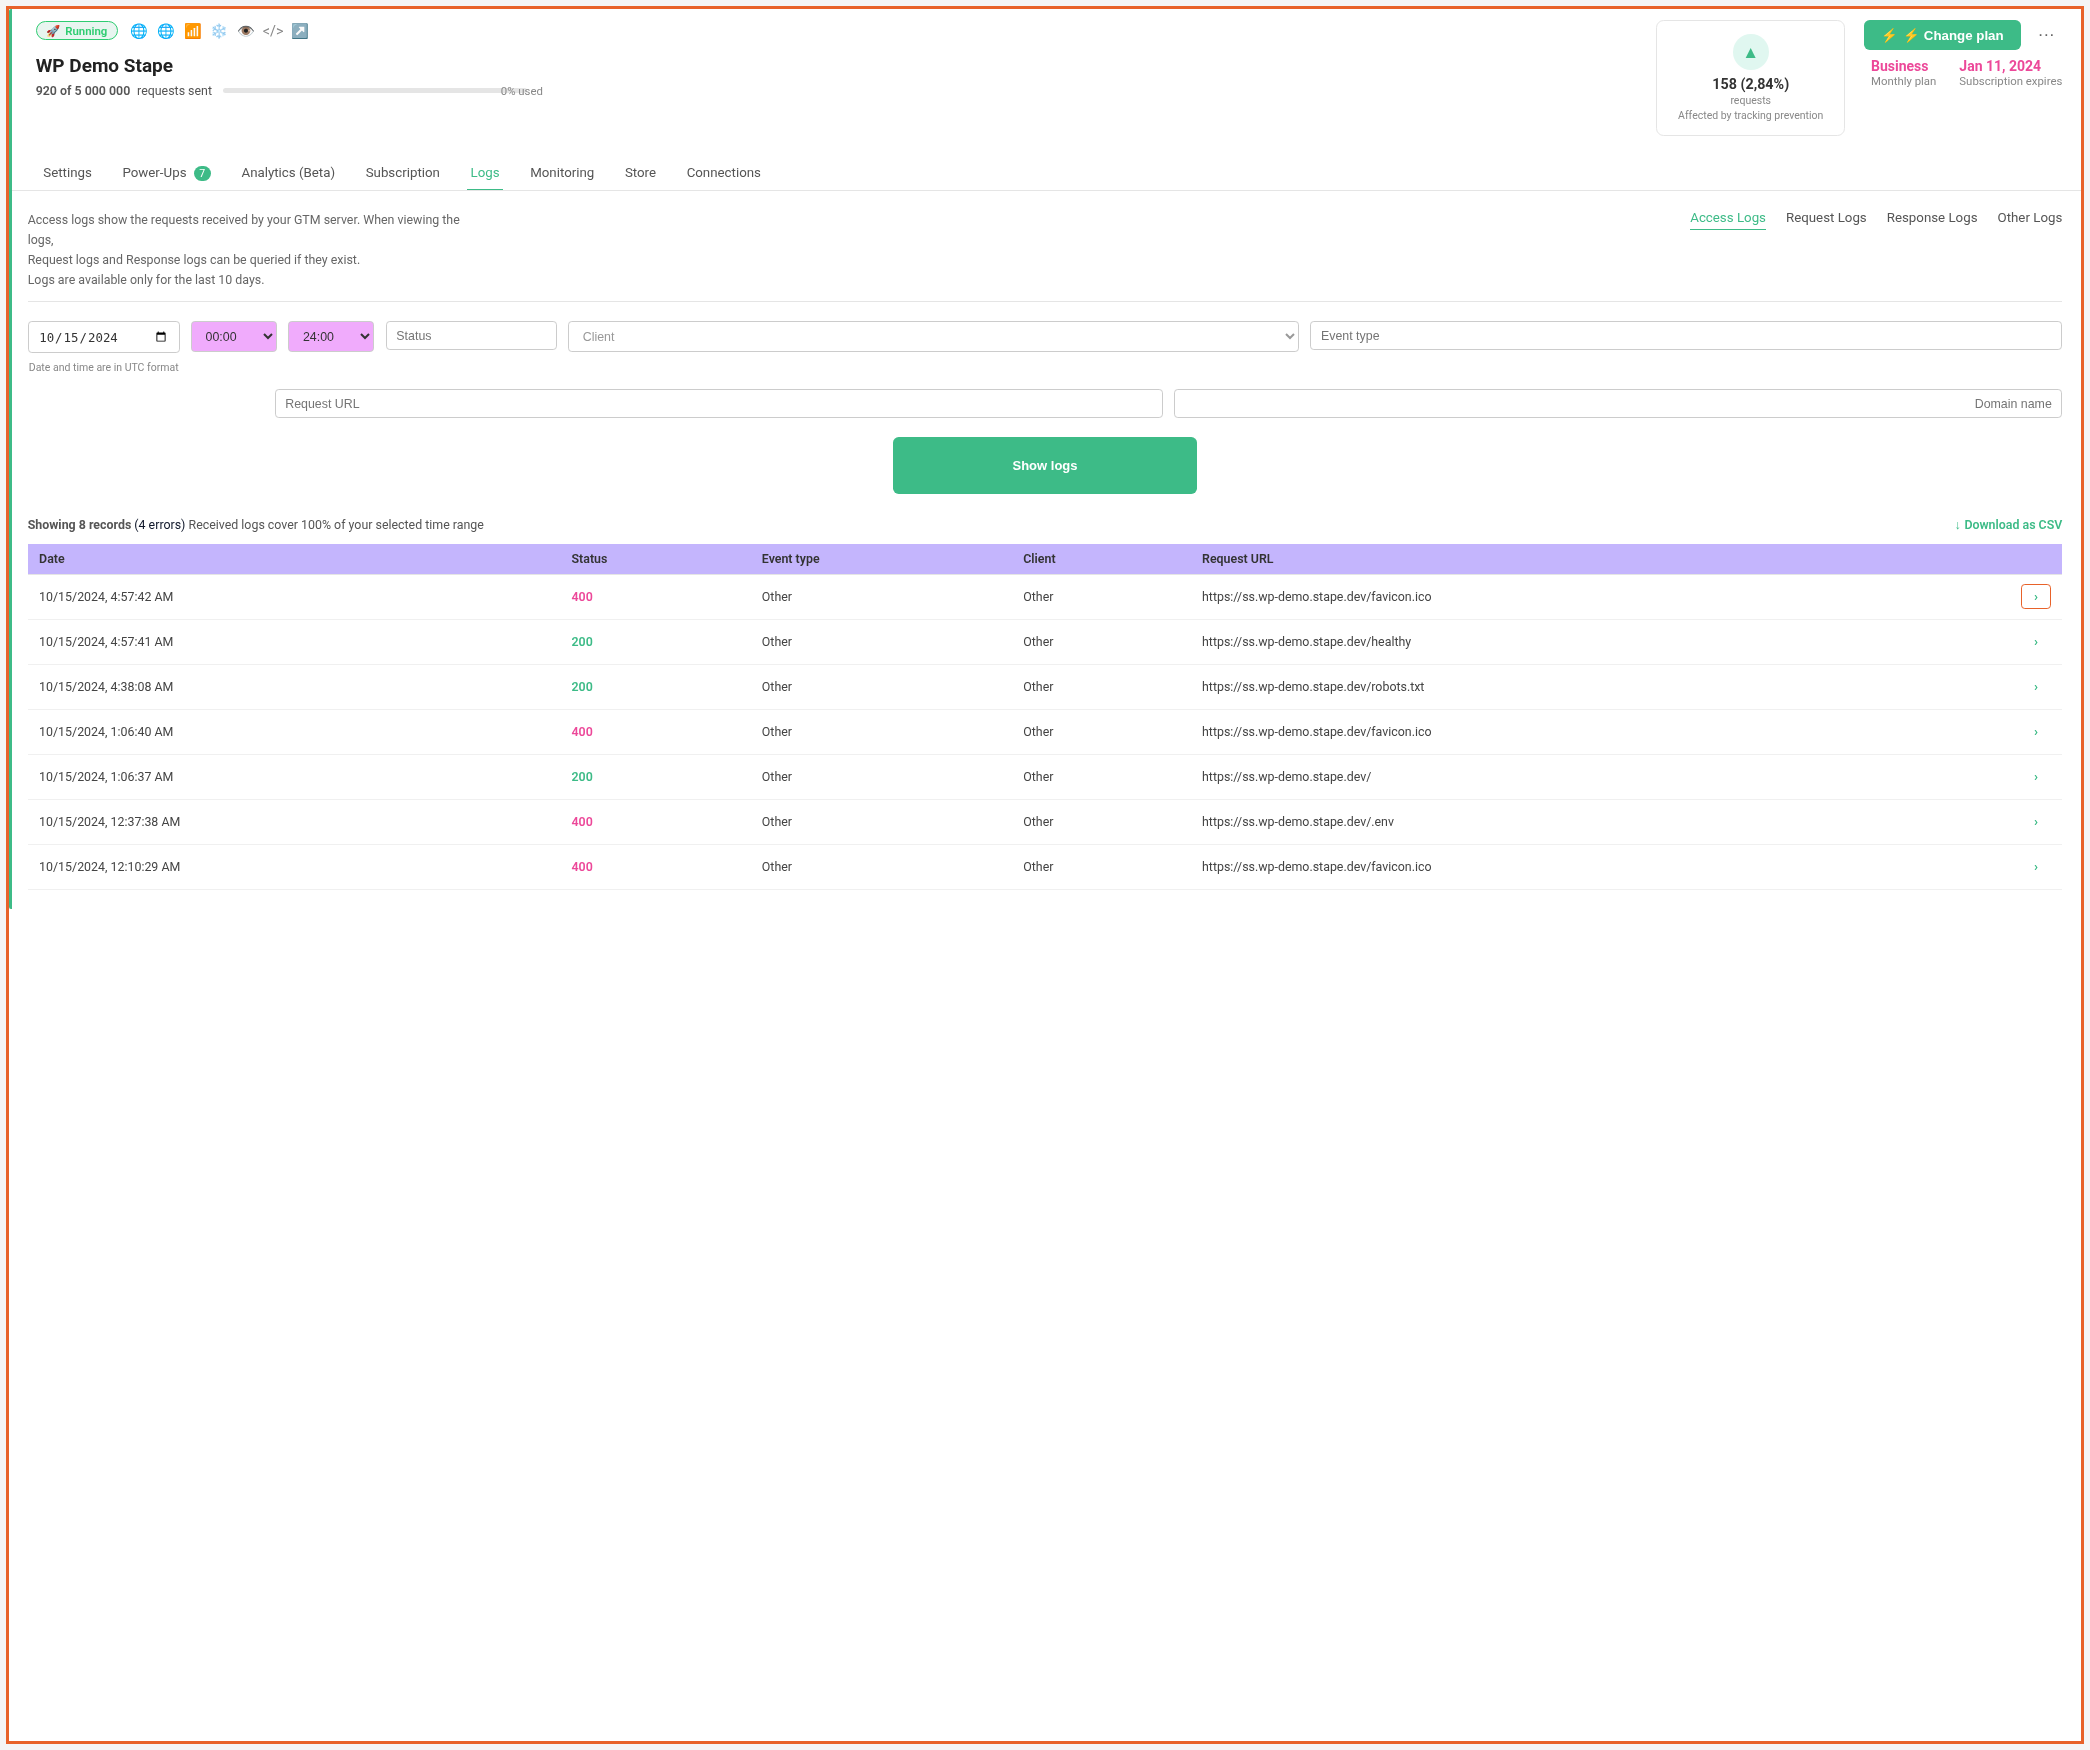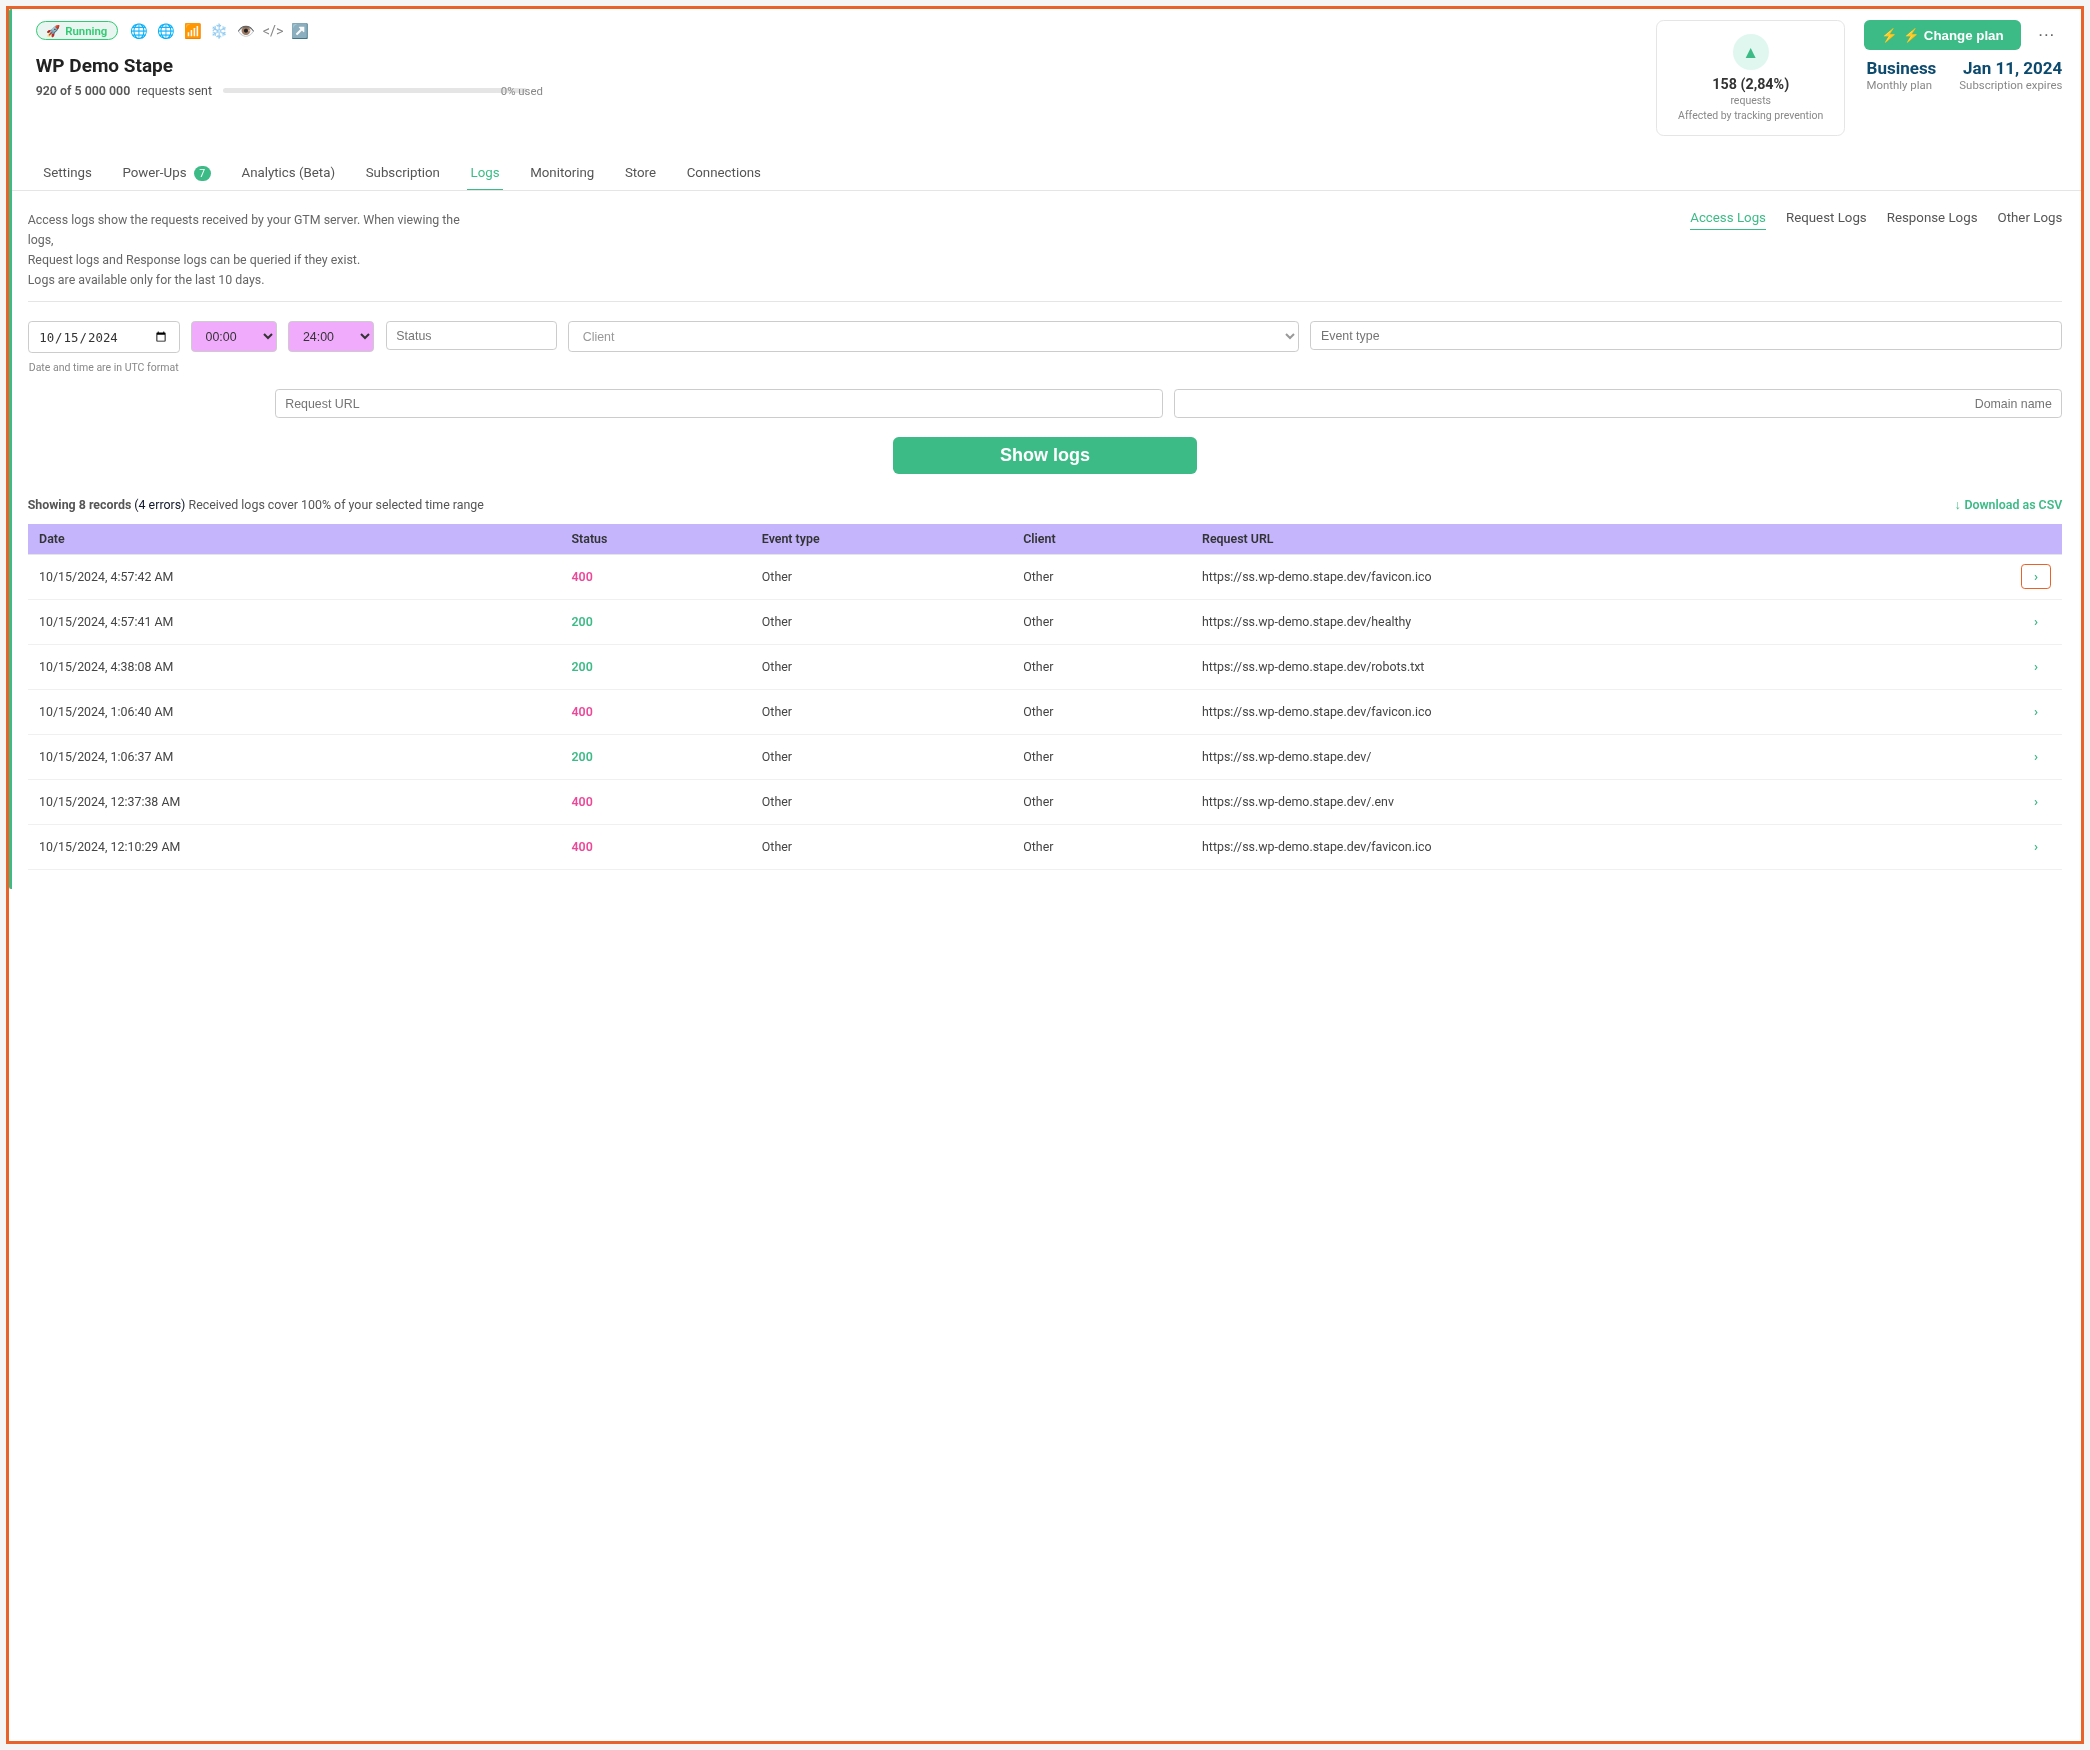--- a/index.html
+++ b/index.html
@@ -118,23 +118,22 @@
       display: flex;
       gap: 23px;
       font-size: 12.4px;
     }
     .plan-info-item {
       display: flex;
       flex-direction: column;
     }
     .plan-info-item strong {
       font-weight: 700;
-      color: #0c4a6e;
-      font-size: 17px;
-      text-align: right;
+      color: #ec4899;
+      font-size: 14px;
     }
     .plan-info-item span {
       color: #888;
       font-size: 11.4px;
     }
     
     .nav-tabs {
       display: flex;
       gap: 23px;
       padding: 0 3.8px;
@@ -262,22 +261,22 @@
       padding: 6.7px 9.5px;
       font-size: 12.4px;
       color: #999;
       outline: none;
     }
     .show-logs-btn {
       background: #3dbb87;
       color: #fff;
       border: none;
       border-radius: 5.7px;
-      padding: 8px 0;
-      font-size: 18px;
+      padding: 21px 0;
+      font-size: 13px;
       font-weight: 600;
       cursor: pointer;
       width: 304px;
       display: block;
       margin: 0 auto 19px auto;
       text-align: center;
     }
     
     .records-info {
       display: flex;

